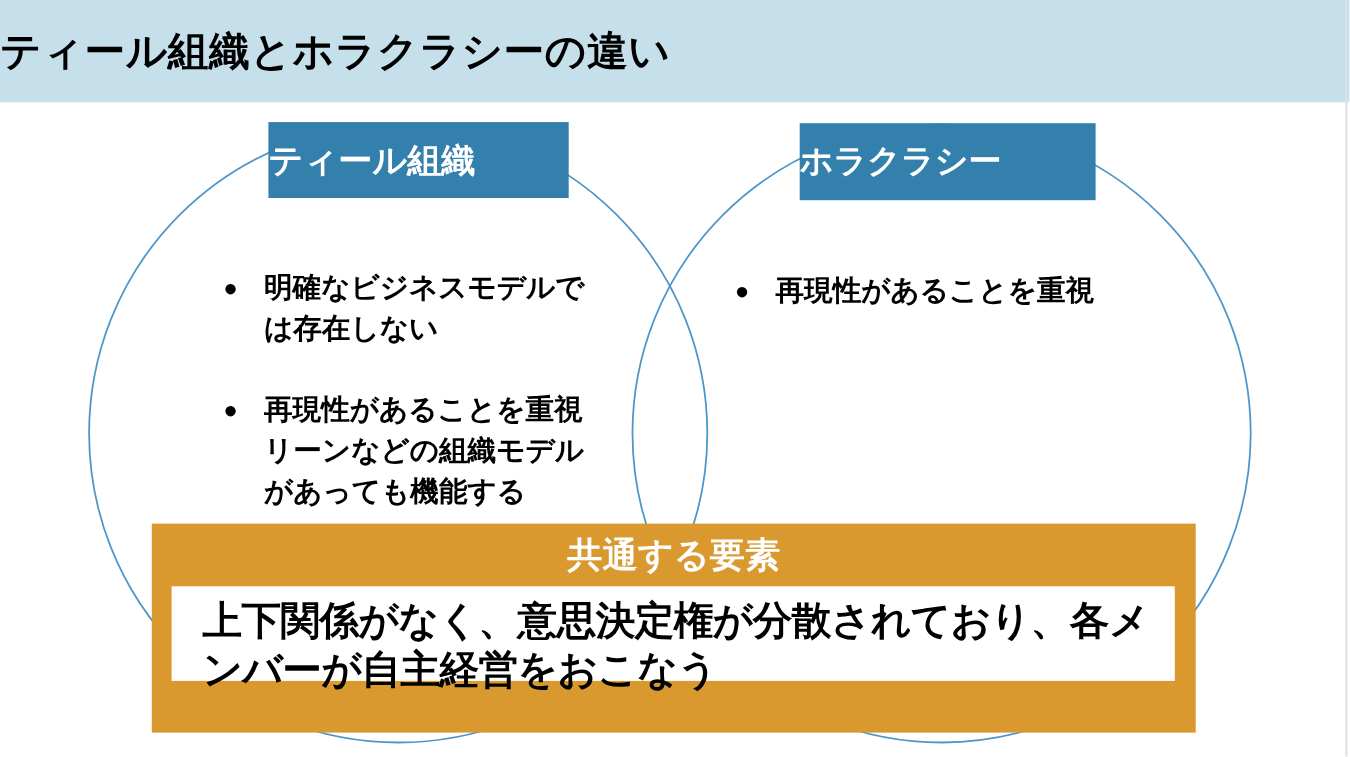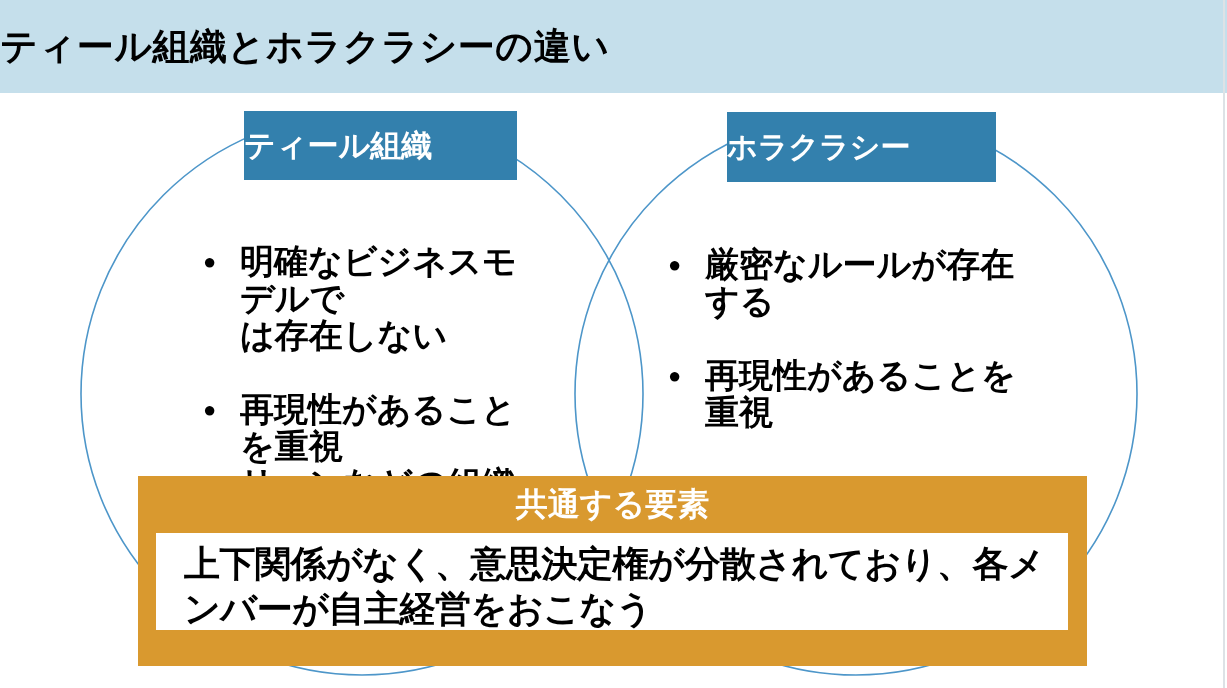--- a/index.html
+++ b/index.html
@@ -71,21 +71,21 @@
     width: 269px; height: 70px;
     font-size: 30px; line-height: 70px; margin-left: 14px;
   }
 
   .bullets {
     position: absolute;
     z-index: 2;
     margin: 0;
     padding: 0;
     list-style: none;
-    font-size: 34px;
+    font-size: 26px;
     font-weight: 700;
     line-height: 37px;
     color: var(--text, #000);
     white-space: pre-line;
   }
   .bullets-left  { left: 203px; top: 206px; width: 346px; }
   .bullets-right { left: 668px; top: 209px; width: 352px; }
   .bullets li {
     position: relative;
     padding-left: 37px;
@@ -109,21 +109,21 @@
     height: 73px;
     line-height: 57px;
     text-align: center;
     color: #ffffff;
     font-weight: 800;
     font-size: 32px;
   }
   .common-statement {
     position: absolute;
     left: 18px; top: 57px;
-    width: 912px; height: 97px;
+    width: 912px; height: 86px;
     box-sizing: border-box;
     background: #ffffff;
     color: var(--text, #000);
     font-size: 36px;
     font-weight: 800;
     line-height: 45px;
     letter-spacing: -0.5px;
     padding: 8px 10px 0 28px;
     white-space: pre-line;
   }
@@ -148,21 +148,20 @@
 
   <ul class="bullets bullets-left">
     <li>明確なビジネスモデルで
 は存在しない</li>
     <li>再現性があることを重視
 リーンなどの組織モデル
 があっても機能する</li>
   </ul>
 
   <ul class="bullets bullets-right">
-    <li>厳密なルールが存在する</li>
     <li>再現性があることを重視</li>
   </ul>
 
   <div class="common-box">
     <div class="common-title">共通する要素</div>
     <div class="common-statement">上下関係がなく、意思決定権が分散されており、各メ
 ンバーが自主経営をおこなう</div>
   </div>
 
 </div>

